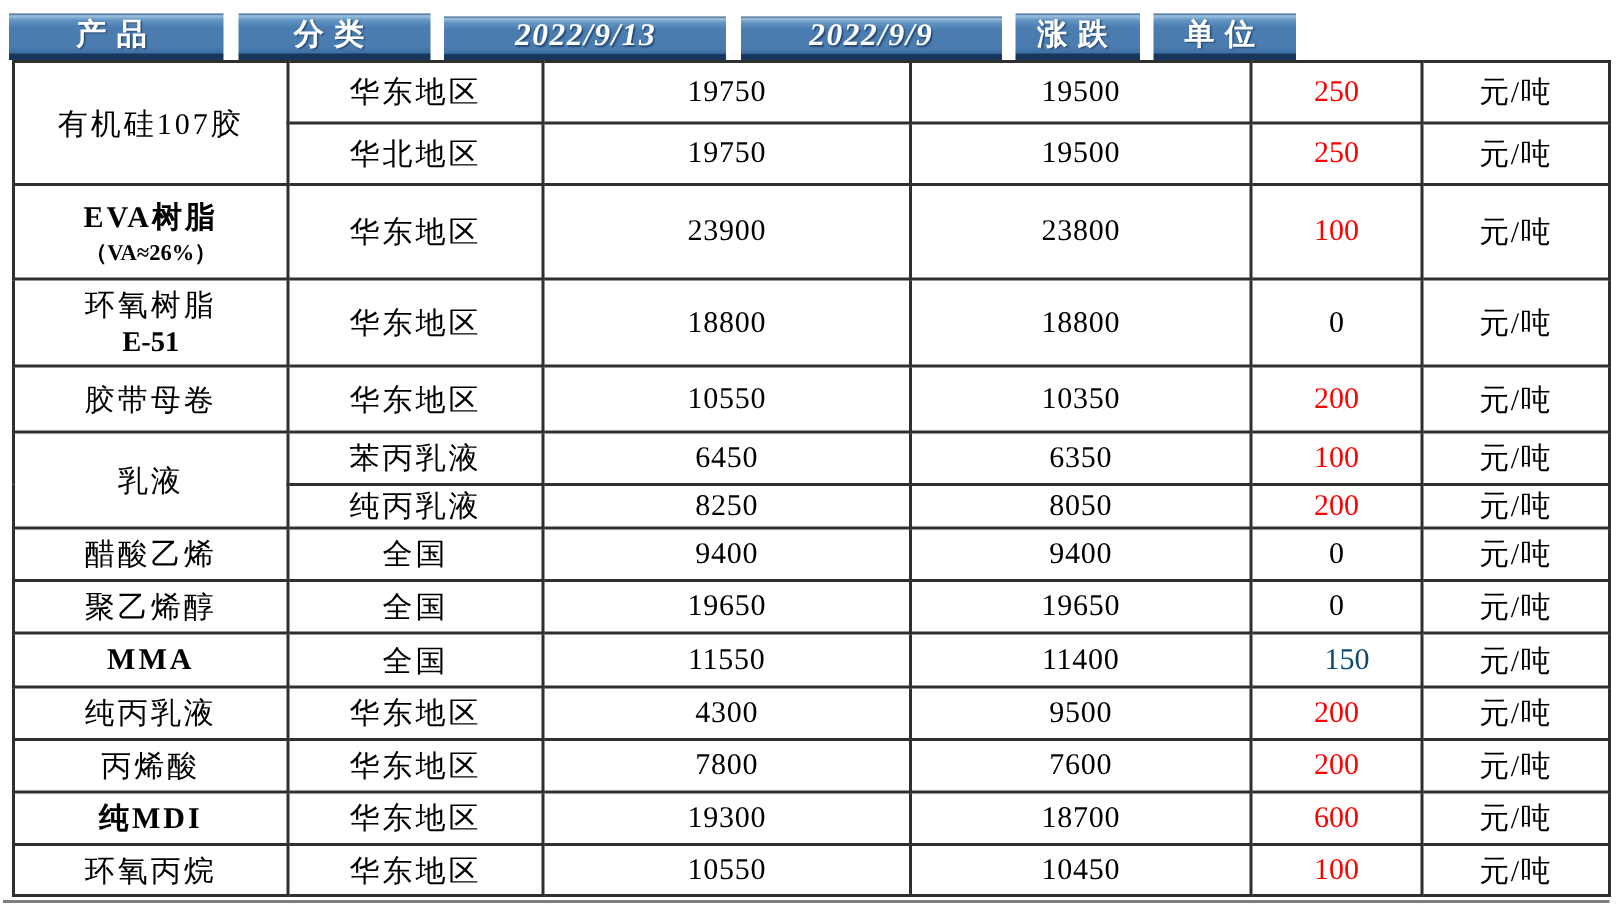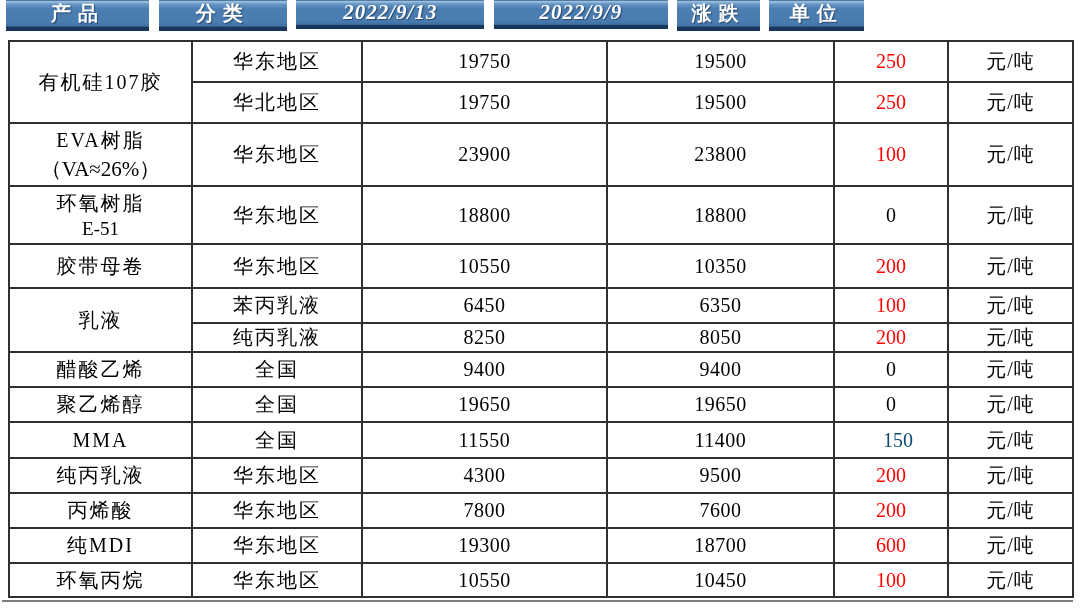--- a/index.html
+++ b/index.html
@@ -2,21 +2,21 @@
 <html><head>
 <meta charset="utf-8">
 <style>
   html,body{margin:0;padding:0;}
   body{
     width:1080px;height:608px;background:#ffffff;overflow:hidden;
     font-family:"Liberation Serif","DejaVu Serif",serif;
   }
 
   
-  .hdr{display:flex;height:40px;width:872px;align-items:flex-start;}
+  .hdr{display:flex;height:40px;width:872px;align-items:flex-end;}
   .hcell{
     background:linear-gradient(180deg,
       #2c5584 0%, #9cc2de 5%, #6495c4 14%, #4b7db1 30%,
       #4a7cb0 72%, #3f70a4 84%, #16365c 88%, #16365c 100%);
     display:flex;align-items:center;justify-content:center;
     color:#ffffff;
   }
   .c1{width:177px}.c2{width:158px}.c3{width:233px}
   .c4{width:215px}.c5{width:102px}.c6{width:117px}
   .htext{
@@ -44,26 +44,26 @@
   table.price{
     border-collapse:collapse;table-layout:fixed;
     width:1064px;margin-left:8px;
   }
   table.price td{
     border:2px solid #2f2f2f;
     text-align:center;vertical-align:middle;
     color:#000;font-size:20px;padding:0 2px;
   }
   td.prod{font-size:19px;letter-spacing:2px;border-radius:11px;}
-  td.prod .line2{display:block;font-size:21px;letter-spacing:0;margin-top:1px;}
+  td.prod .line2{display:block;font-size:15px;letter-spacing:0;margin-top:1px;}
   td.region{font-size:19px;letter-spacing:2px;}
   td.num{font-size:21px;letter-spacing:0.5px;}
   td.chg{font-size:21px;}
   td.unit{font-size:19px;letter-spacing:1px;}
-  .bold{font-weight:normal;}
+  .bold{font-weight:bold;}
 
   .bottom-shadow{height:2px;background:#7d7d7d;width:1071px;margin:2px 0 0 2px;}
 </style>
 </head>
 <body>
 
 <div class="hdr">
   <div class="pillar pillar-left"></div>
   <div class="hcell c1">
     <span class="htext">产品</span>

